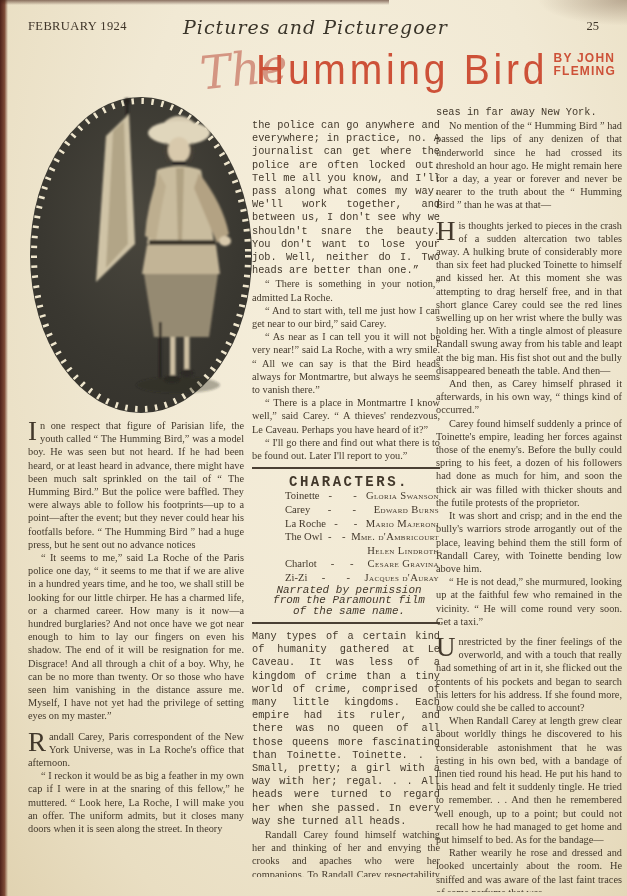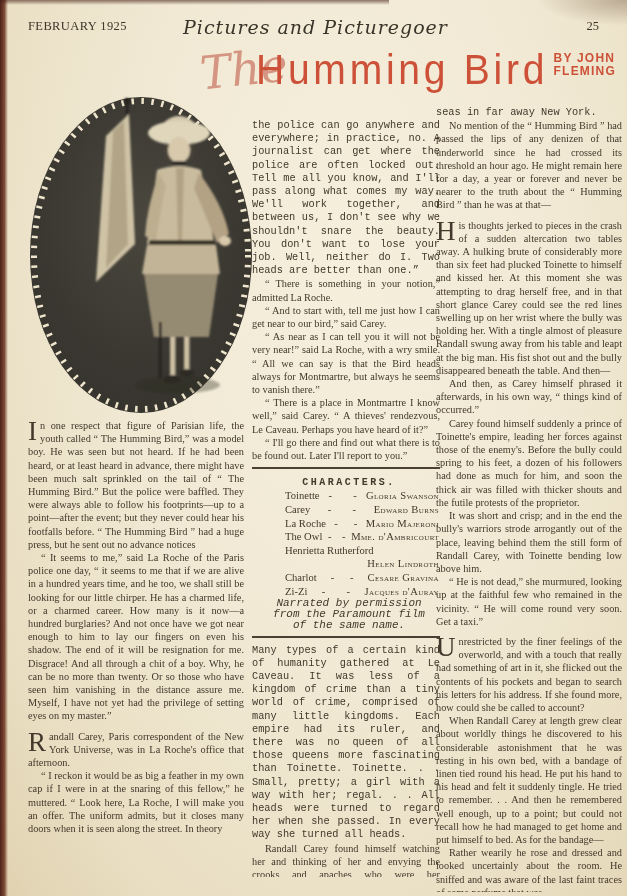--- a/index.html
+++ b/index.html
@@ -46,38 +46,38 @@
   .col p{margin:0;text-indent:13px;}
   .col p.noindent{text-indent:0;font-family:Liberation Mono, monospace;}
   .col p.droppar{text-indent:0;margin-top:7px;}
   .dropcap{float:left;font-size:27px;line-height:23px;padding:1px 3px 0 0;}
   .col-left{left:28px;top:412px;width:216px;height:464px;}
   .col-mid{left:252px;top:119px;width:188px;height:758px;}
   .col-right{left:436px;top:106px;width:186px;height:786px;}
 
   
   .chars-box{border:2px solid #4a4034;margin:5px 0 6px -3px;padding:7px 8px 5px;width:calc(100% - 14px + 6px);}
-  .chars-title{text-align:center;font-weight:bold;letter-spacing:2.5px;font-size:10px;margin:0 0 5px;}
+  .chars-title{text-align:center;font-weight:bold;letter-spacing:2.5px;font-size:14px;margin:0 0 5px;}
   .char-row{display:flex;font-size:10.6px;line-height:13.6px;text-indent:0;}
   .char-role{white-space:nowrap;margin-left:26px;}
   .char-dashes{flex:1;text-align:center;white-space:pre;}
   .char-actor{margin-left:auto;font-variant:small-caps;letter-spacing:.4px;white-space:nowrap;}
   .char-actor-line{display:flex;font-size:10.6px;line-height:13.6px;}
   .chars-note{font-style:italic;font-size:11px;line-height:10.8px;text-align:center;margin-top:4px;padding:0 14px;}
 </style>
 </head>
 <body>
 
 <div class="page">
   <div class="edge-left"></div>
   <div class="edge-top"></div>
   <div class="edge-corner"></div>
 
   <div class="header">
-    <span class="issue">FEBRUARY 1925</span>
+    <span class="issue">FEBRUARY 1924</span>
     <span class="masthead">Pictures and Picturegoer</span>
     <span class="pagenum">25</span>
   </div>
 
   <div class="photo">
     <svg width="226" height="322" viewBox="0 0 226 322">
       <defs>
         <filter id="soft">
             <feGaussianBlur stdDeviation="0.8"></feGaussianBlur>
           </filter>
@@ -162,23 +162,20 @@
       <div class="char-row">
         <span class="char-role">La Roche</span>
         <span class="char-dashes">-      -</span>
         <span class="char-actor">Mario Majeroni</span>
       </div>
       <div class="char-row">
         <span class="char-role">The Owl</span>
         <span class="char-dashes">-    -</span>
         <span class="char-actor">Mme. d'Ambricourt</span>
       </div>
-      <div class="char-row">
-        <span class="char-role">Henrietta Rutherford</span>
-      </div>
       <div class="char-actor-line">
         <span class="char-actor">Helen Lindroth</span>
       </div>
       <div class="char-row">
         <span class="char-role">Charlot</span>
         <span class="char-dashes">-      -</span>
         <span class="char-actor">Cesare Gravina</span>
       </div>
       <div class="char-row">
         <span class="char-role">Zi-Zi</span>

